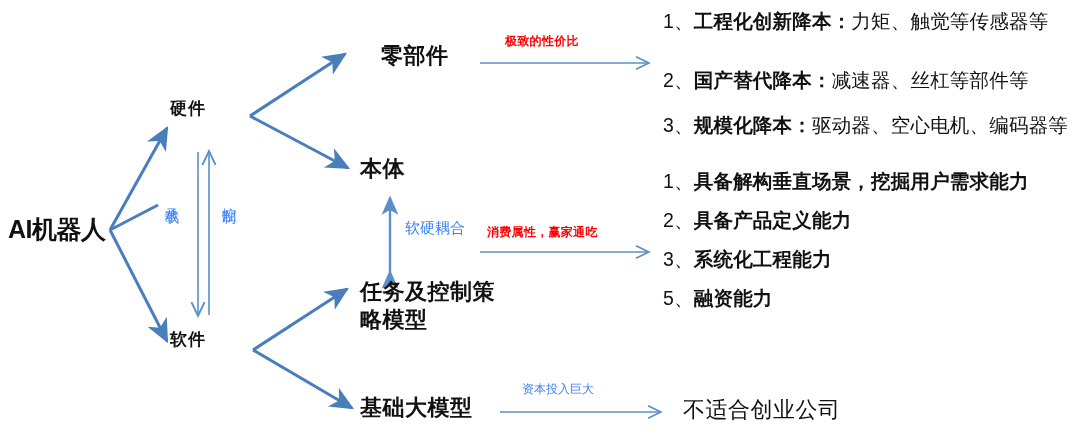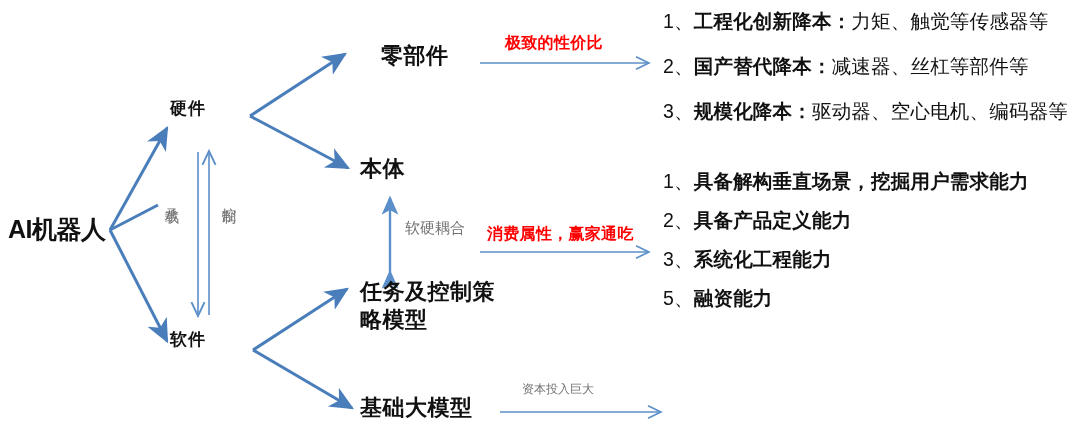--- a/index.html
+++ b/index.html
@@ -45,32 +45,32 @@
     letter-spacing: 0.5px;
   }
   .node-wrap {
     white-space: normal;
     width: 150px;
     line-height: 1.28;
   }
   .edge-label {
     position: absolute;
     font-size: 14px;
-    color: #737373;
+    color: #3b82f6;
     white-space: nowrap;
   }
   .edge-label-v {
     writing-mode: vertical-rl;
     text-orientation: upright;
     letter-spacing: 2px;
     font-size: 14.5px;
   }
   .red-label {
     position: absolute;
-    font-size: 16px;
+    font-size: 12px;
     font-weight: bold;
     color: #ff0000;
     white-space: nowrap;
     letter-spacing: 0.3px;
   }
   .list {
     position: absolute;
     white-space: nowrap;
   }
   .list-item {
@@ -175,23 +175,24 @@
   <div class="edge-label edge-label-v" style="left:219px; top:196px;">控制</div>
 
   <div class="edge-label" style="left:405px; top:219px; font-size:15px;">软硬耦合</div>
 
   <div class="red-label" style="left:505px; top:33px;">极致的性价比</div>
 
   <div class="red-label" style="left:487px; top:224px;">消费属性，赢家通吃</div>
 
   <div class="edge-label" style="left:522px; top:381px; font-size:12px;">资本投入巨大</div>
 
+  <div class="outcome" style="left:683px; top:395px;">不适合创业公司</div>
 
   <div class="list" id="parts-list" style="left:663px; top:8px;">
-      <div class="list-item" style="margin-bottom: 18px;"><span class="r">1、</span><span class="b">工程化创新降本：</span><span class="r">力矩、触觉等传感器等</span></div>
+      <div class="list-item" style="margin-bottom: 32px;"><span class="r">1、</span><span class="b">工程化创新降本：</span><span class="r">力矩、触觉等传感器等</span></div>
       <div class="list-item" style="margin-bottom: 18px;"><span class="r">2、</span><span class="b">国产替代降本：</span><span class="r">减速器、丝杠等部件等</span></div>
       <div class="list-item" style="margin-bottom: 18px;"><span class="r">3、</span><span class="b">规模化降本：</span><span class="r">驱动器、空心电机、编码器等</span></div>
     </div>
 
   <div class="list" id="capability-list" style="left:663px; top:168px;">
       <div class="list-item" style="margin-bottom: 12px;"><span class="r">1、</span><span class="b">具备解构垂直场景，挖掘用户需求能力</span></div>
       <div class="list-item" style="margin-bottom: 12px;"><span class="r">2、</span><span class="b">具备产品定义能力</span></div>
       <div class="list-item" style="margin-bottom: 12px;"><span class="r">3、</span><span class="b">系统化工程能力</span></div>
       <div class="list-item" style="margin-bottom: 12px;"><span class="r">5、</span><span class="b">融资能力</span></div>
     </div>

